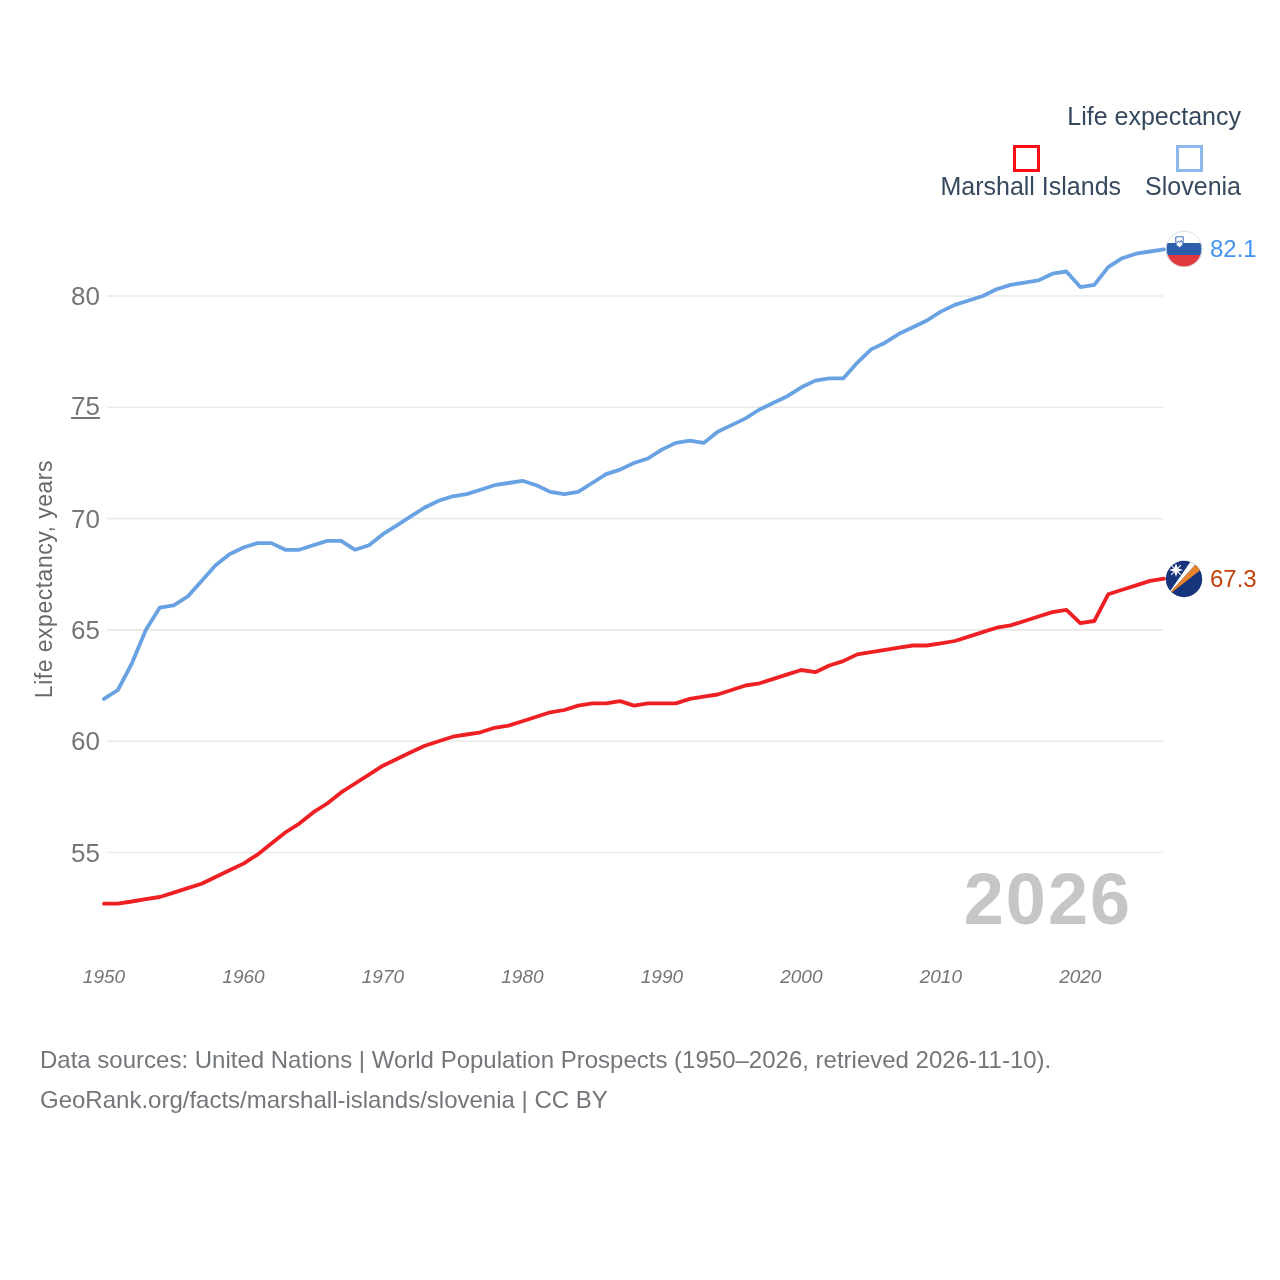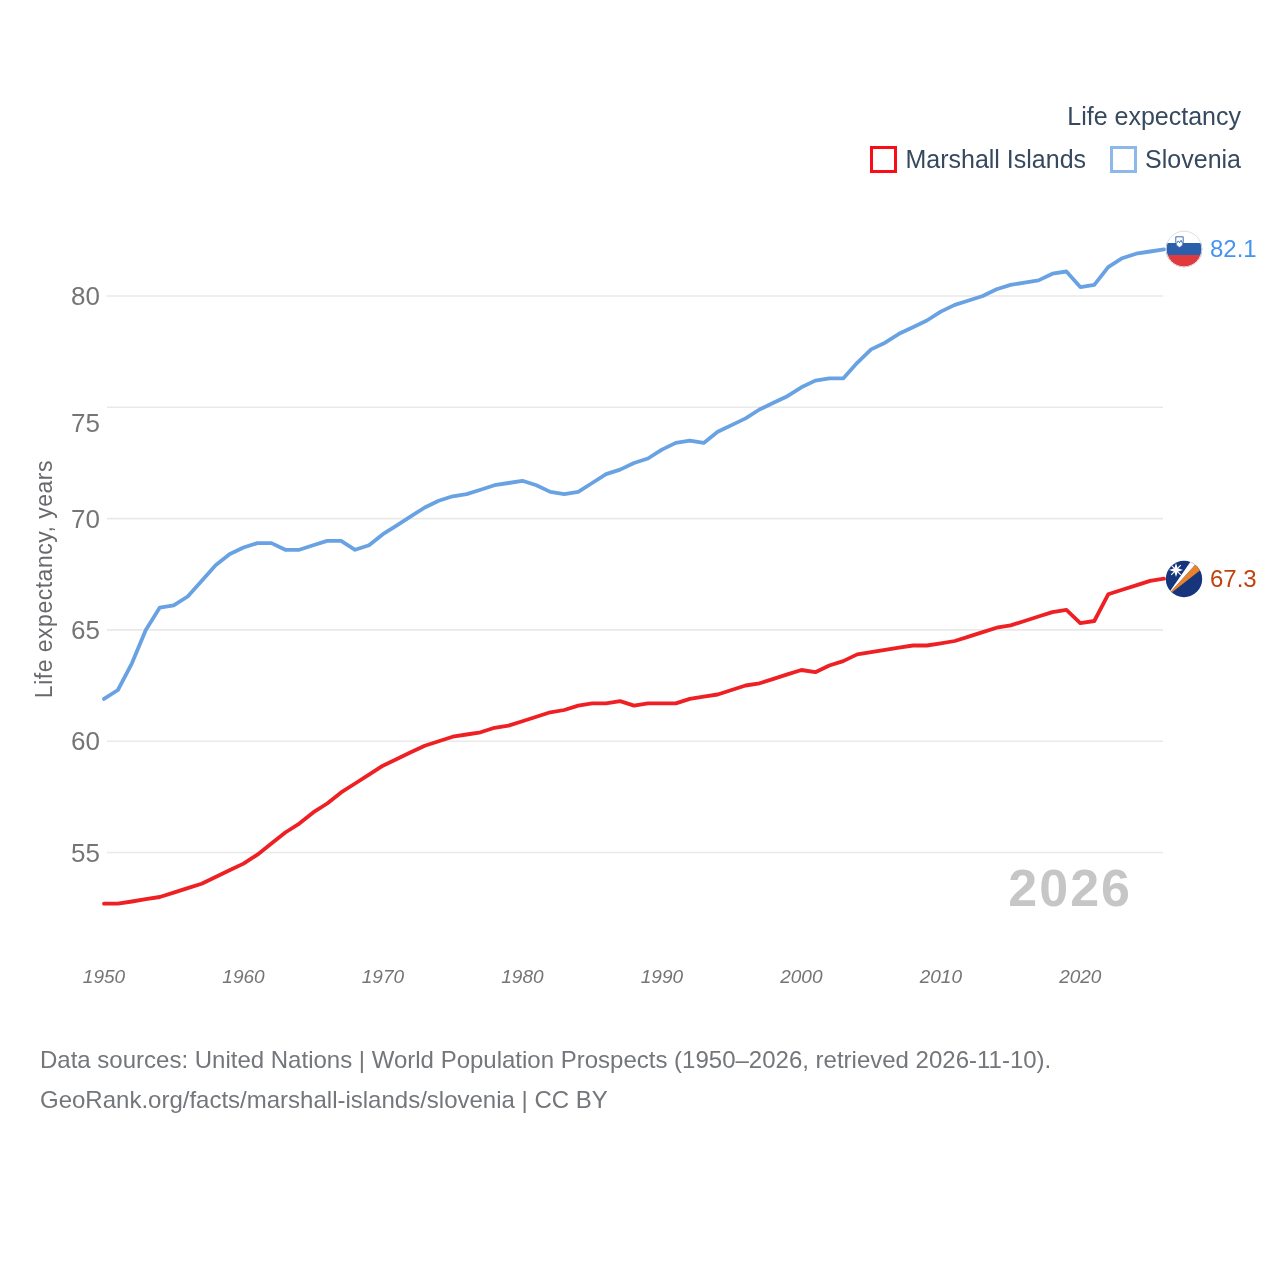--- a/index.html
+++ b/index.html
@@ -3,36 +3,36 @@
 <meta charset="utf-8">
 <style>
   html,body{margin:0;padding:0;background:#fff;}
   .canvas{position:relative;width:1280px;height:1280px;background:#ffffff;overflow:hidden;
           font-family:"Liberation Sans",sans-serif;}
 
   
   #legend{position:absolute;top:102px;right:39px;}
   .legend-title{font-size:25px;color:#36495e;margin:0 0 14px 0;font-weight:400;text-align:right;}
   .legend-row{display:flex;align-items:center;}
-  .legend-item{display:flex;align-items:center;font-size:25px;color:#36495e;}
+  .legend-item{display:flex;align-items:center;font-size:25px;color:#36495e;flex-direction:column;}
   .legend-item + .legend-item{margin-left:24px;}
   .legend-swatch{width:21px;height:21px;border:3px solid #888;background:#fff;margin-right:8px;flex:none;}
 
   
   #plot{position:absolute;left:0;top:0;}
 
   
   .y-tick{position:absolute;left:30px;width:70px;text-align:right;font-size:26px;color:#757575;line-height:30px;}
   .x-tick{position:absolute;top:966px;width:100px;margin-left:-50px;text-align:center;font-size:19px;color:#757575;font-style:italic;}
 
   #y-axis-title{position:absolute;left:31px;top:460px;writing-mode:vertical-rl;transform:rotate(180deg);
                 font-size:23px;color:#67696d;letter-spacing:.5px;}
 
   
-  #watermark{position:absolute;top:858px;right:148px;font-size:52px;font-weight:700;color:#c6c6c6;letter-spacing:2px;}
+  #watermark{position:absolute;top:858px;right:148px;font-size:72px;font-weight:700;color:#c6c6c6;letter-spacing:2px;}
 
   
   .end-marker{position:absolute;display:flex;align-items:center;}
   .end-marker svg{display:block;flex:none;}
   .end-value{font-size:24px;margin-left:7px;}
 
   
   #footer{position:absolute;left:40px;top:1040px;font-size:24px;color:#73767a;line-height:40px;}
 </style>
 </head>
@@ -49,21 +49,21 @@
       <line x1="107" x2="1163" y1="296" y2="296" stroke="#e9e9e9" stroke-width="1.6"></line>
       <polyline points="104.0,903.7 117.9,903.7 131.9,901.5 145.8,899.2 159.8,897.0 173.7,892.6 187.7,888.1 201.6,883.7 215.6,877.0 229.5,870.3 243.5,863.6 257.4,854.7 271.4,843.6 285.3,832.5 299.3,823.6 313.2,812.4 327.2,803.5 341.1,792.4 355.1,783.5 369.0,774.6 382.9,765.7 396.9,759.0 410.8,752.3 424.8,745.7 438.7,741.2 452.7,736.7 466.6,734.5 480.6,732.3 494.5,727.8 508.5,725.6 522.4,721.2 536.4,716.7 550.3,712.3 564.3,710.0 578.2,705.6 592.2,703.4 606.1,703.4 620.1,701.1 634.0,705.6 647.9,703.4 661.9,703.4 675.8,703.4 689.8,698.9 703.7,696.7 717.7,694.5 731.6,690.0 745.6,685.5 759.5,683.3 773.5,678.9 787.4,674.4 801.4,670.0 815.3,672.2 829.3,665.5 843.2,661.1 857.2,654.4 871.1,652.2 885.1,649.9 899.0,647.7 912.9,645.5 926.9,645.5 940.8,643.3 954.8,641.0 968.7,636.6 982.7,632.1 996.6,627.7 1010.6,625.4 1024.5,621.0 1038.5,616.5 1052.4,612.1 1066.4,609.9 1080.3,623.2 1094.3,621.0 1108.2,594.3 1122.2,589.8 1136.1,585.4 1150.1,580.9 1164.0,578.7" fill="none" stroke="#ee2024" stroke-width="3.8" stroke-linejoin="round" stroke-linecap="round"></polyline>
       <polyline points="104.0,698.9 117.9,690.0 131.9,663.3 145.8,629.9 159.8,607.6 173.7,605.4 187.7,596.5 201.6,580.9 215.6,565.3 229.5,554.2 243.5,547.5 257.4,543.1 271.4,543.1 285.3,549.8 299.3,549.8 313.2,545.3 327.2,540.9 341.1,540.9 355.1,549.8 369.0,545.3 382.9,534.2 396.9,525.3 410.8,516.4 424.8,507.5 438.7,500.8 452.7,496.3 466.6,494.1 480.6,489.7 494.5,485.2 508.5,483.0 522.4,480.8 536.4,485.2 550.3,491.9 564.3,494.1 578.2,491.9 592.2,483.0 606.1,474.1 620.1,469.6 634.0,463.0 647.9,458.5 661.9,449.6 675.8,442.9 689.8,440.7 703.7,442.9 717.7,431.8 731.6,425.1 745.6,418.4 759.5,409.5 773.5,402.8 787.4,396.2 801.4,387.3 815.3,380.6 829.3,378.4 843.2,378.4 857.2,362.8 871.1,349.4 885.1,342.7 899.0,333.8 912.9,327.2 926.9,320.5 940.8,311.6 954.8,304.9 968.7,300.5 982.7,296.0 996.6,289.3 1010.6,284.9 1024.5,282.6 1038.5,280.4 1052.4,273.7 1066.4,271.5 1080.3,287.1 1094.3,284.9 1108.2,267.1 1122.2,258.2 1136.1,253.7 1150.1,251.5 1164.0,249.3" fill="none" stroke="#68a2e3" stroke-width="3.8" stroke-linejoin="round" stroke-linecap="round"></polyline>
     </svg>
 
   <div id="yticks">
       <div class="y-tick" style="top: 837.5px;">55</div>
       <div class="y-tick" style="top: 726.2px;">60</div>
       <div class="y-tick" style="top: 614.9px;">65</div>
       <div class="y-tick" style="top: 503.6px;">70</div>
-      <div class="y-tick" style="top: 408px;">75</div>
+      <div class="y-tick" style="top: 391px; text-decoration: underline;">75</div>
       <div class="y-tick" style="top: 281px;">80</div>
     </div>
 
   <div id="xticks">
       <div class="x-tick" style="left: 104px;">1950</div>
       <div class="x-tick" style="left: 243.474px;">1960</div>
       <div class="x-tick" style="left: 382.947px;">1970</div>
       <div class="x-tick" style="left: 522.421px;">1980</div>
       <div class="x-tick" style="left: 661.895px;">1990</div>
       <div class="x-tick" style="left: 801.368px;">2000</div>

